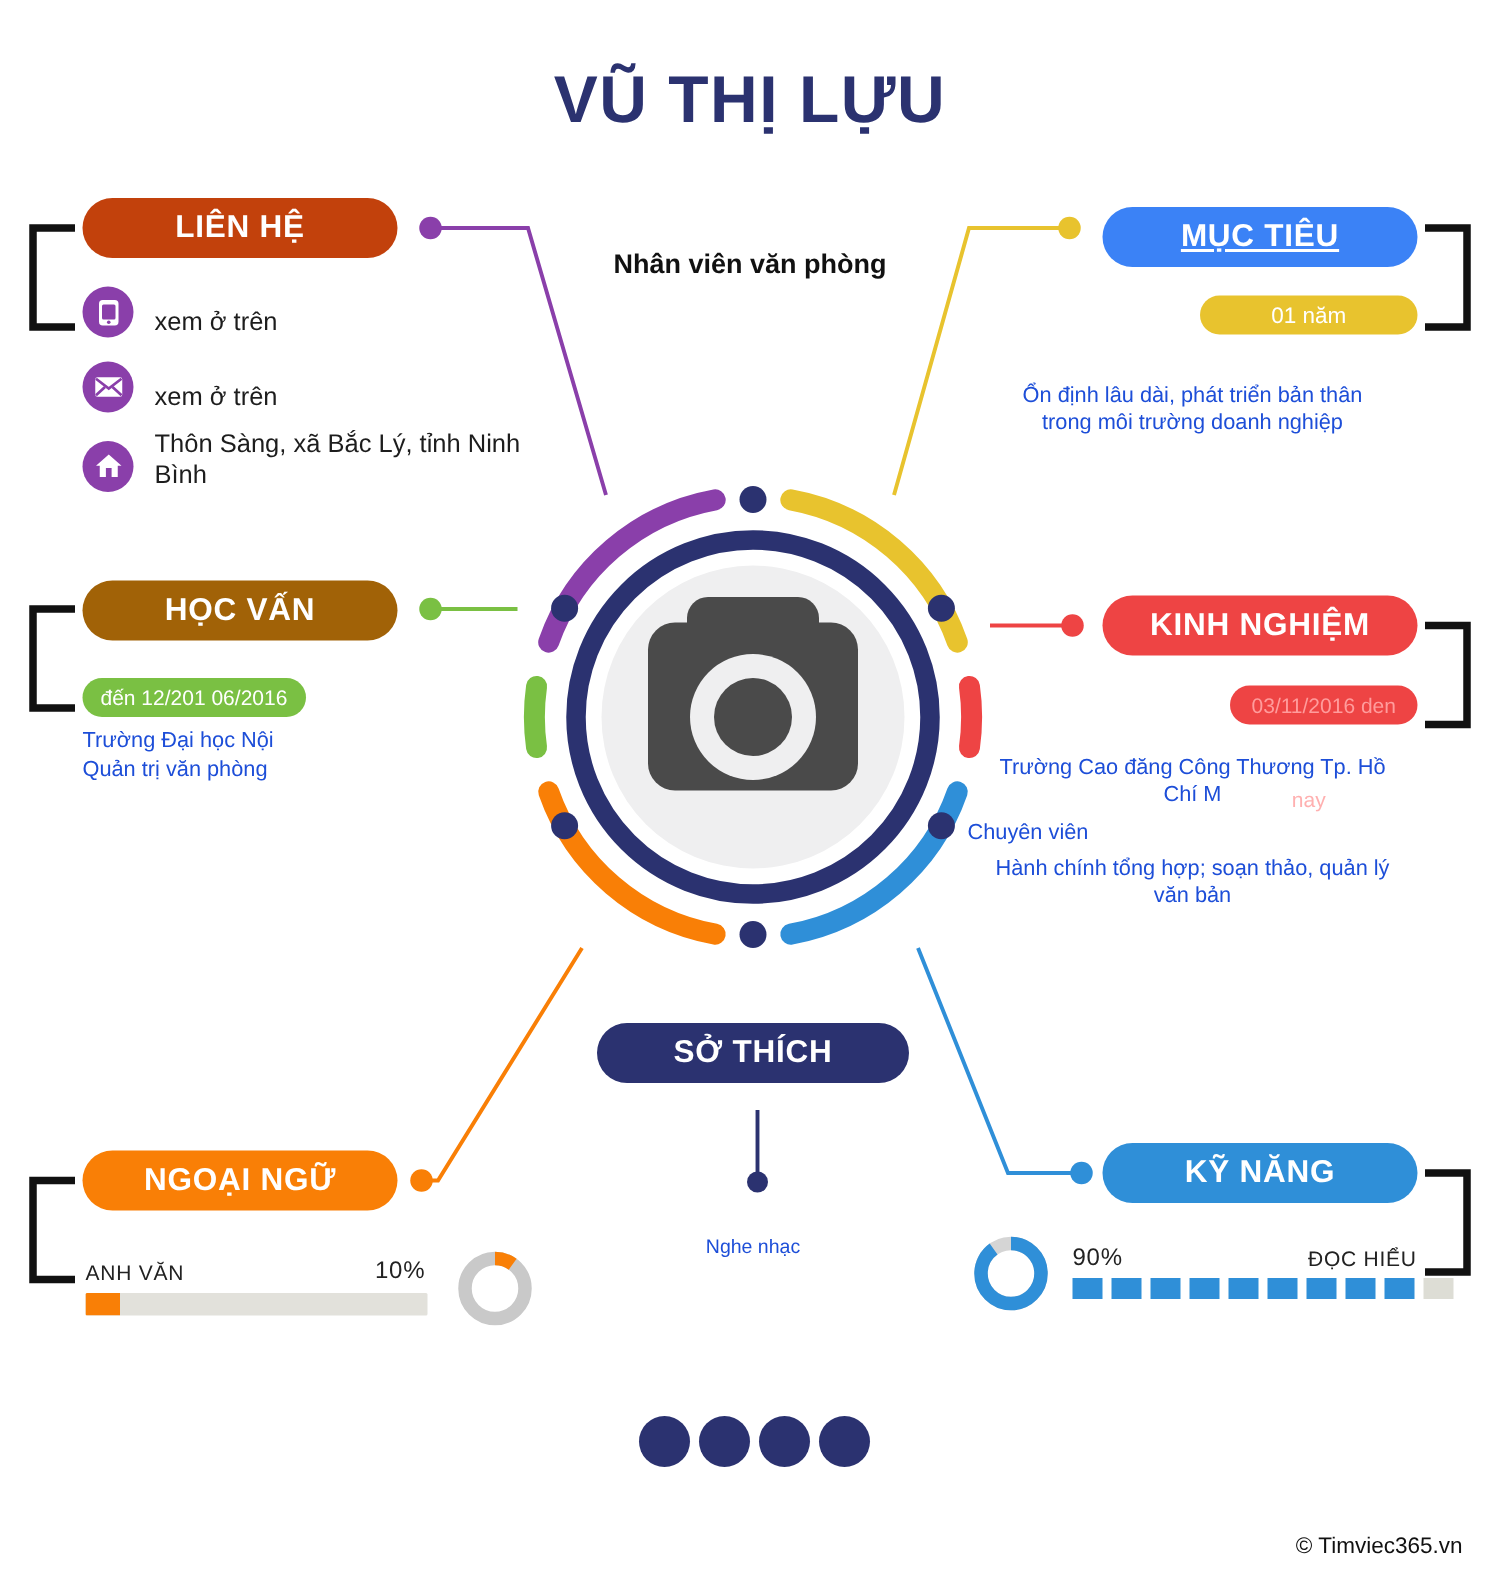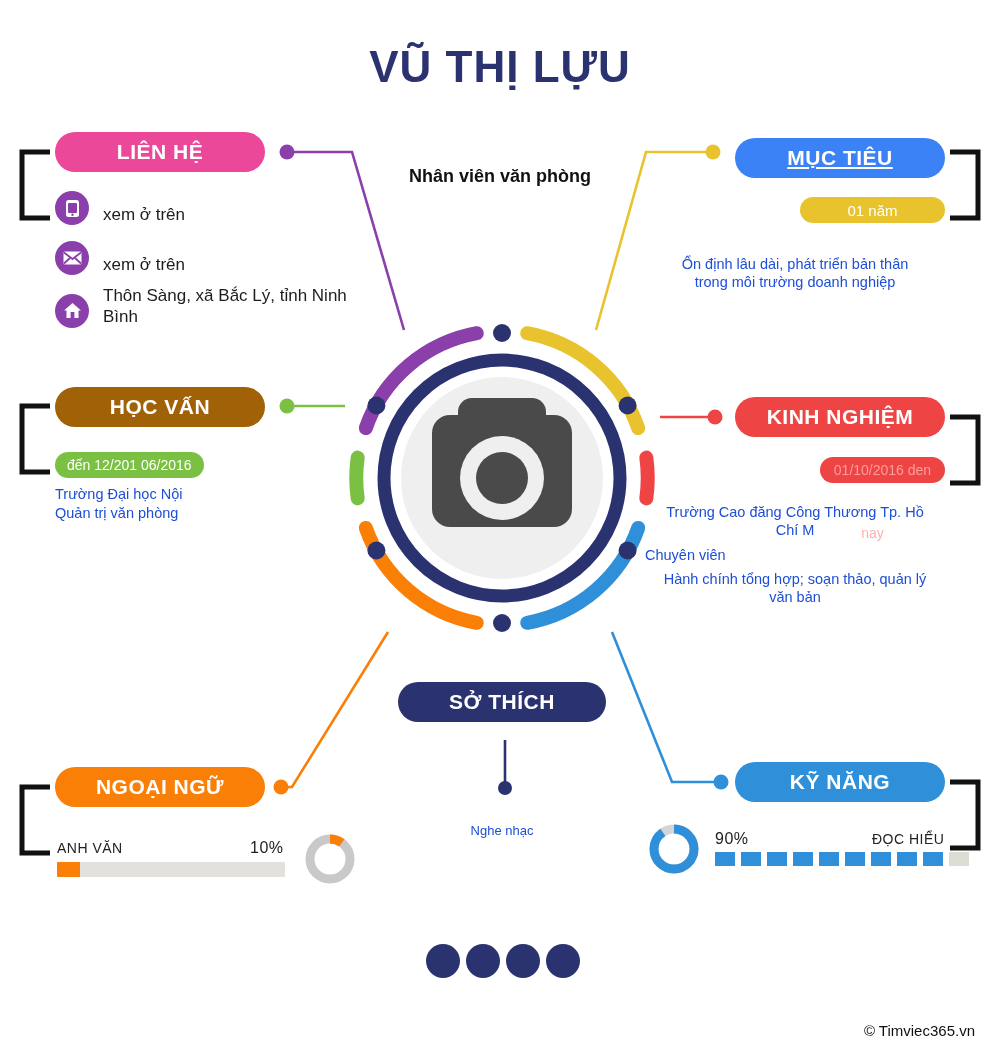--- a/index.html
+++ b/index.html
@@ -158,21 +158,21 @@
       <circle cx="443" cy="961" r="17"></circle>
       <circle cx="483" cy="961" r="17"></circle>
       <circle cx="523" cy="961" r="17"></circle>
       <circle cx="563" cy="961" r="17"></circle>
     </g>
   </svg>
 
   <div class="cv-title">VŨ THỊ LỰU</div>
   <div class="job-title">Nhân viên văn phòng</div>
 
-  <div class="pill pill-left" style="top:132px; background:#ec4899;">LIÊN HỆ</div>
+  <div class="pill pill-left" style="top:132px; background:#c2410c;">LIÊN HỆ</div>
 
   <div class="contact-row" style="top:191px; left:55px;">
     <span class="ic-circle">
       <svg width="15" height="19" viewBox="0 0 15 19">
         <rect x="1" y="1" width="13" height="17" rx="2.5" fill="#fff"></rect>
         <rect x="3" y="4" width="9" height="10" rx="1" fill="#8a3faa"></rect>
         <circle cx="7.5" cy="15.8" r="1.2" fill="#8a3faa"></circle>
       </svg>
     </span>
     <span class="contact-label">xem ở trên</span>
@@ -214,21 +214,21 @@
     <circle cx="27" cy="27" r="20" fill="none" stroke="#c9c9c9" stroke-width="9"></circle>
     <circle id="lang-donut" cx="27" cy="27" r="20" fill="none" stroke="#f97f06" stroke-width="9" transform="rotate(-90 27 27)" stroke-dasharray="12.566370614359172 125.66370614359172"></circle>
   </svg>
 
   <div class="pill pill-right" style="top:138px; background:#3b82f6;text-decoration:underline;">MỤC TIÊU</div>
   <div class="badge" style="top:197px; left:800px; width:145px; justify-content:center; background:#e8c32e; font-size:15px;">01 năm</div>
   <div class="txt" style="top:255px; left:645px; width:300px; text-align:center;">Ổn định lâu dài, phát triển bản thân</div>
   <div class="txt" style="top:273px; left:645px; width:300px; text-align:center;">trong môi trường doanh nghiệp</div>
 
   <div class="pill pill-right" style="top:397px; background:#ee4444;">KINH NGHIỆM</div>
-  <div class="badge" style="top:457px; left:820px; width:125px; justify-content:center; background:#ee4444; color:#ff9c9c; font-size:14px;">01/10/2016 den</div>
+  <div class="badge" style="top:457px; left:820px; width:125px; justify-content:center; background:#ee4444; color:#ff9c9c; font-size:14px;">03/11/2016 den</div>
   <div class="txt" style="top: 477px; left: 790px; width: 165px; text-align: center; color: rgb(255, 176, 176); font-size: 14px; z-index: 3; margin-top: 47px;">nay</div>
   <div class="txt" style="top:503px; left:645px; width:300px; text-align:center;">Trường Cao đăng Công Thương Tp. Hồ</div>
   <div class="txt" style="top:521px; left:645px; width:300px; text-align:center;">Chí M</div>
   <div class="txt" style="top:546px; left:645px; width:300px; text-align:left;">Chuyên viên</div>
   <div class="txt" style="top:570px; left:645px; width:300px; text-align:center;">Hành chính tổng hợp; soạn thảo, quản lý</div>
   <div class="txt" style="top:588px; left:645px; width:300px; text-align:center;">văn bản</div>
 
   <div class="pill pill-right" style="top:762px; background:#2f8fd8;">KỸ NĂNG</div>
   <svg class="donut" style="top:822px; left:647px;" width="54" height="54" viewBox="0 0 54 54">
     <circle cx="27" cy="27" r="20" fill="none" stroke="#d5d5d5" stroke-width="9"></circle>

